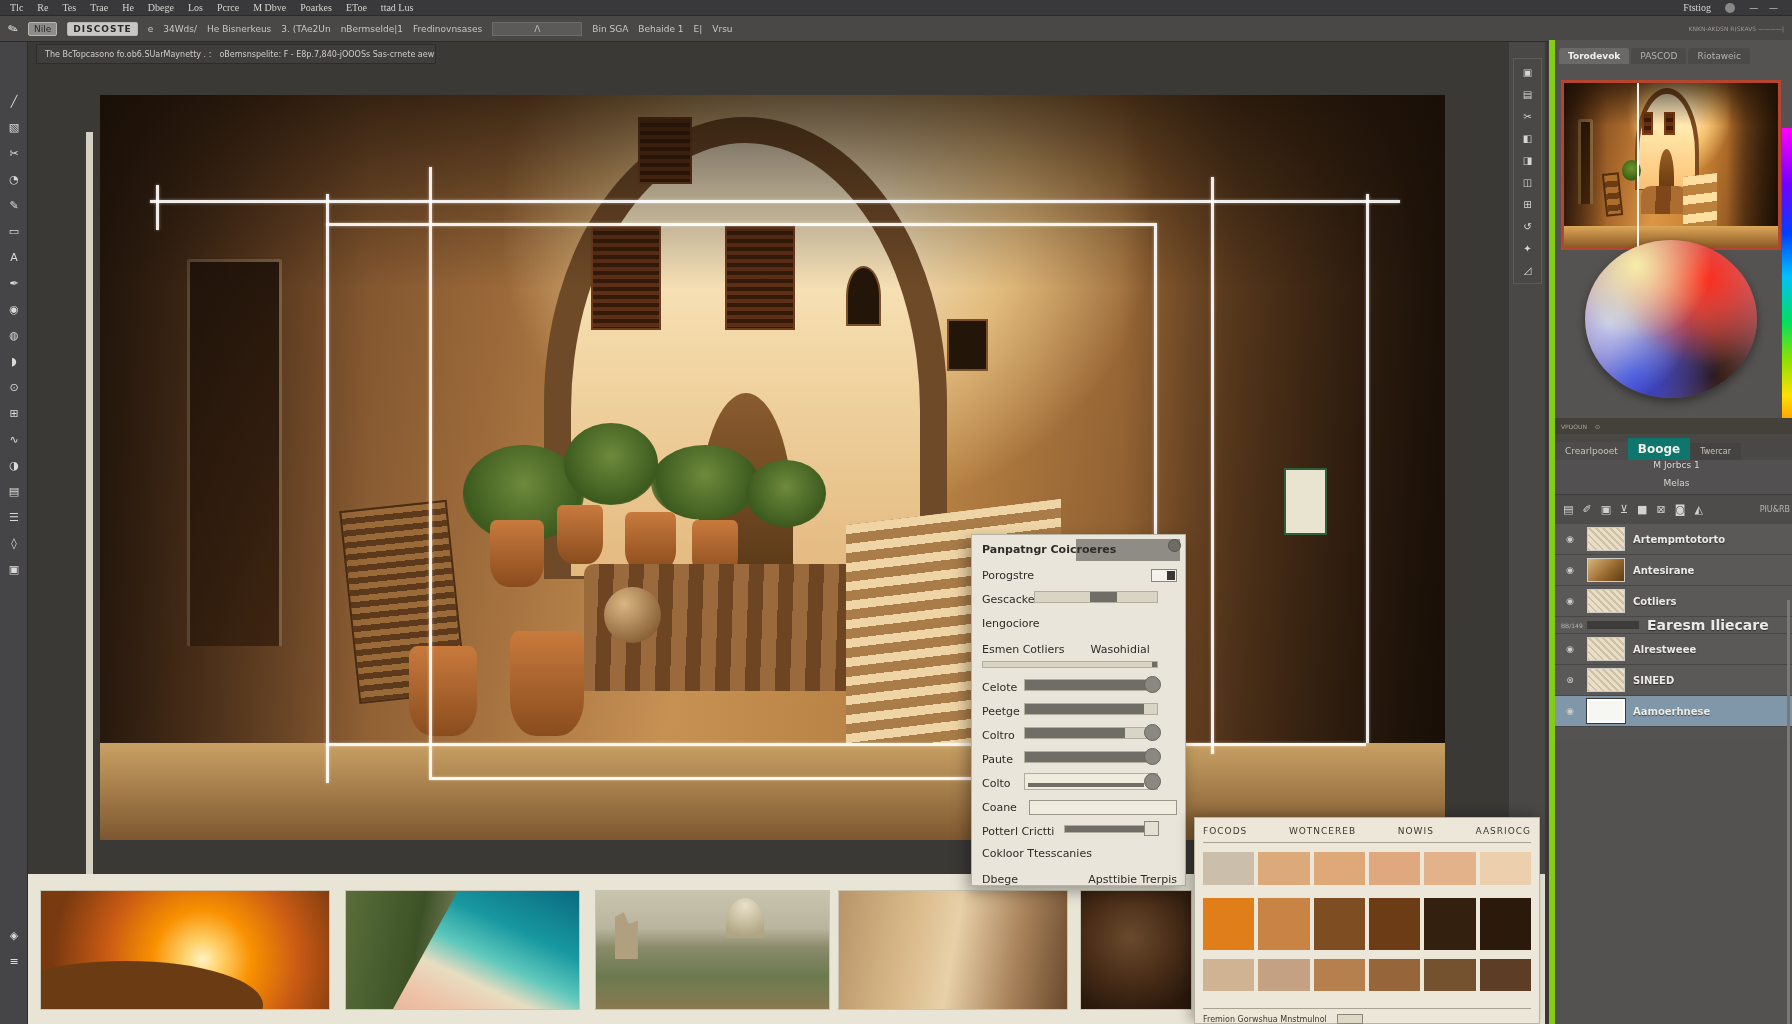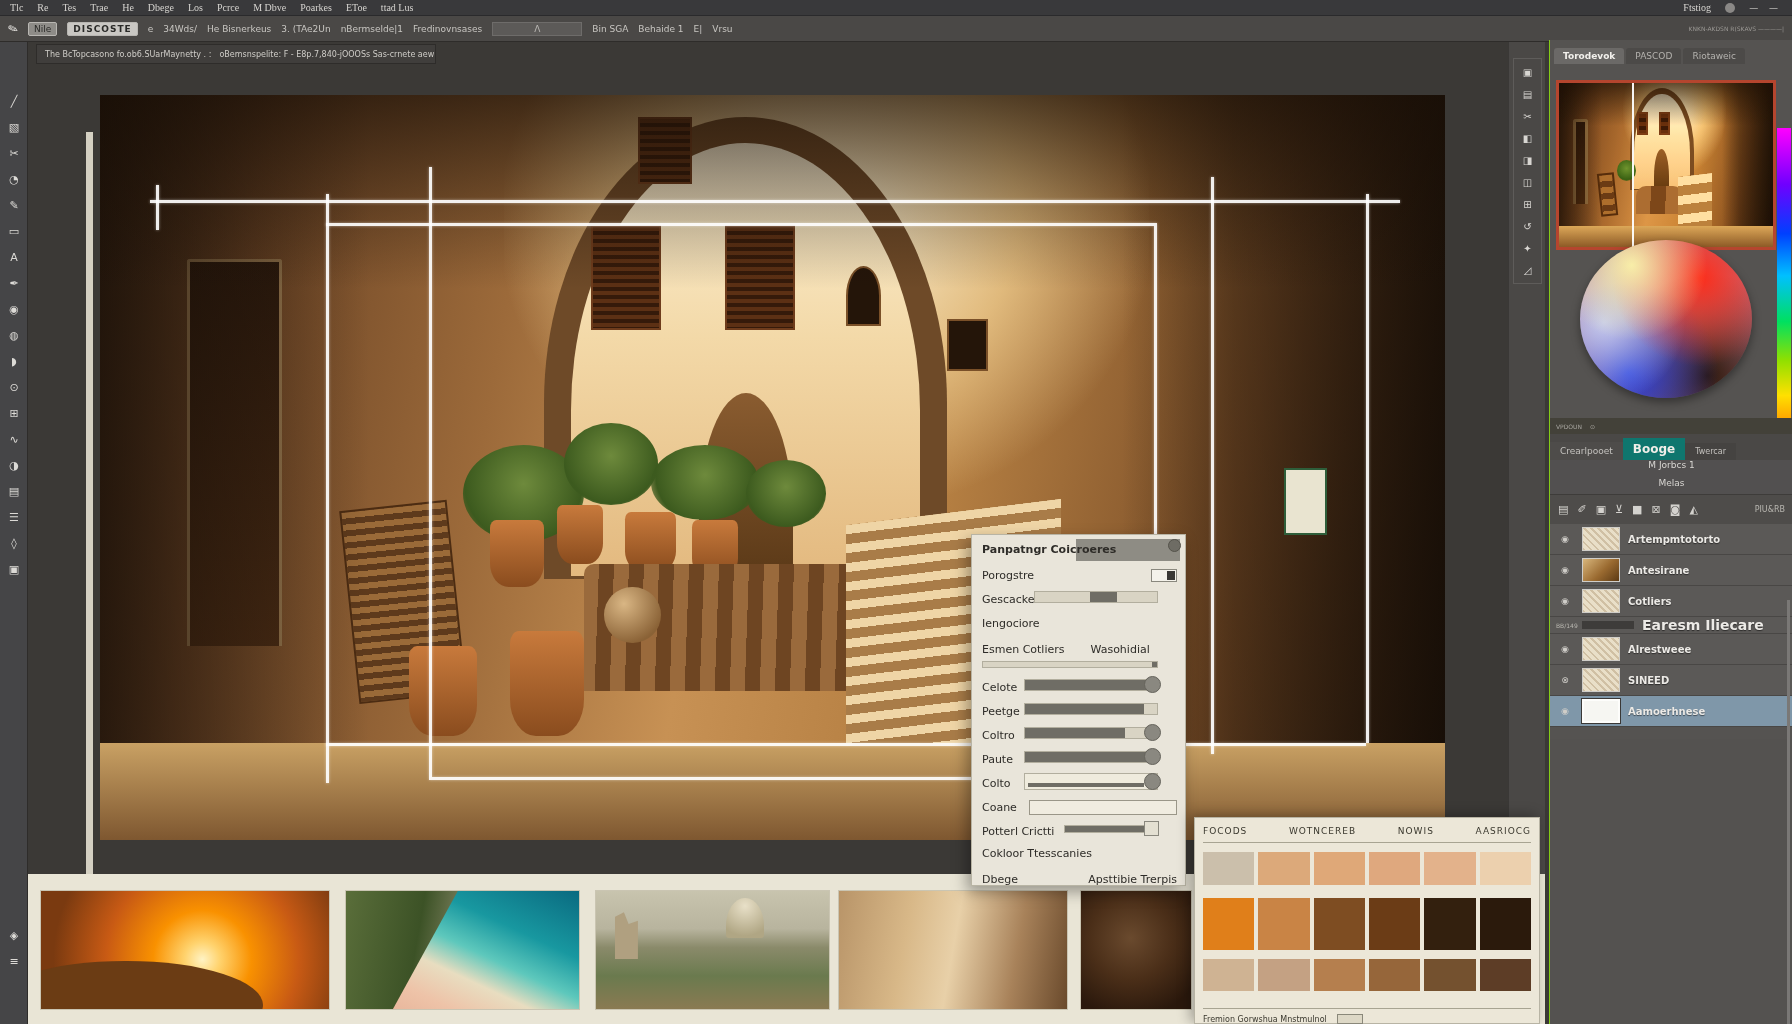--- a/index.html
+++ b/index.html
@@ -145,21 +145,21 @@
   #swpanel hr { position:absolute; left:8px; right:8px; border:none;
     border-top:1px solid #a8a492; }
   .swrow { position:absolute; left:8px; right:8px; display:flex; gap:4px; }
   .swrow .sw { flex:1; cursor:pointer; }
   #swpanel .foot { position:absolute; left:8px; top:196px; font-size:8px;
     display:flex; gap:10px; align-items:center; }
   #swpanel .footbox { width:26px; height:10px; background:#ddd8c6; border:1px solid #8a887a; }
 
   
   #rpanel { left:1549px; top:40px; width:243px; height:984px; background:#555351;
-    border-left:1px solid #84cc16; color:#d8d6d2; }
+    border-left:6px solid #84cc16; color:#d8d6d2; }
   #rpanel .tabs { position:absolute; left:4px; top:8px; display:flex; gap:2px; }
   #rpanel .tab { padding:3px 9px; font-size:9px; background:#4c4a48; color:#b4b2ae;
     border-radius:3px 3px 0 0; cursor:pointer; white-space:nowrap; }
   #rpanel .tab.active { background:#6b6967; color:#f2f0ec; font-weight:bold; }
   #navigator { position:absolute; left:6px; top:40px; width:220px; height:170px;
     border:3px solid #b5452e; background:#000; }
   .nav-guide { position:absolute; left:34%; top:0; width:2px; height:100%;
     background:rgba(255,255,255,.95); }
   #huestrip { position:absolute; left:227px; top:88px; width:14px; height:352px;
     background:linear-gradient(180deg,#ff00ff 0%,#7000ff 16%,#0040ff 30%,#00c0ff 42%,

